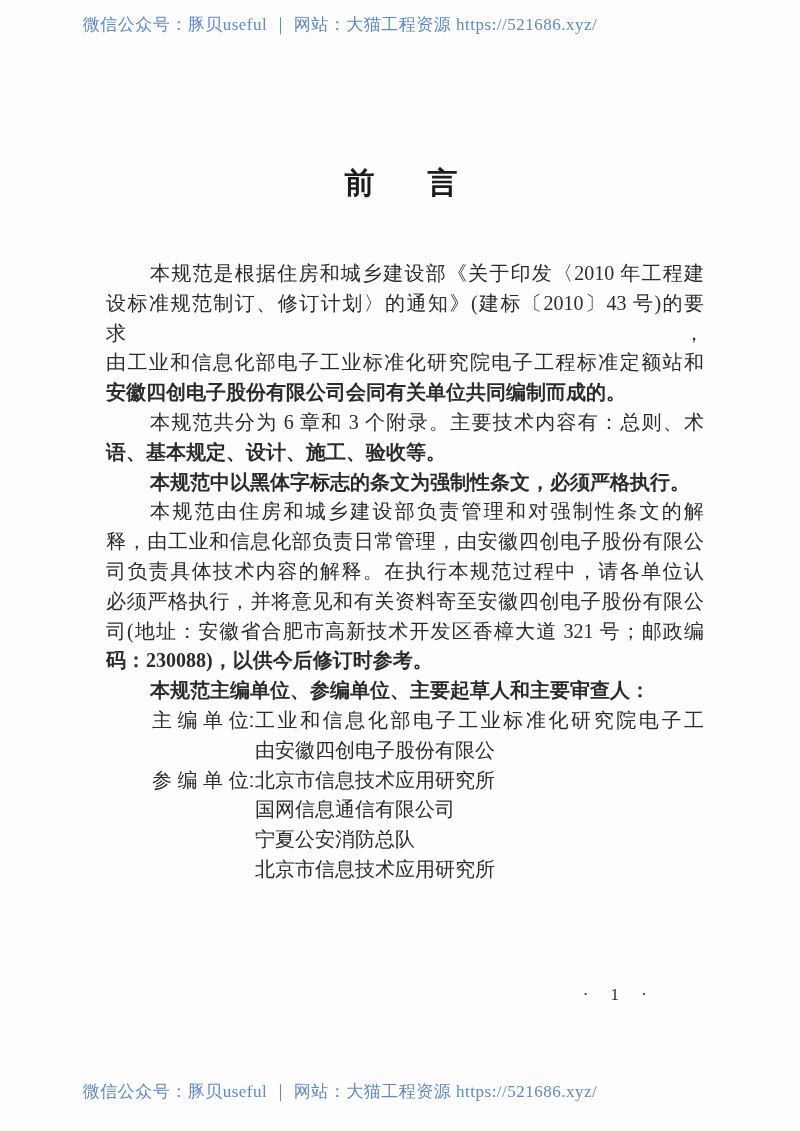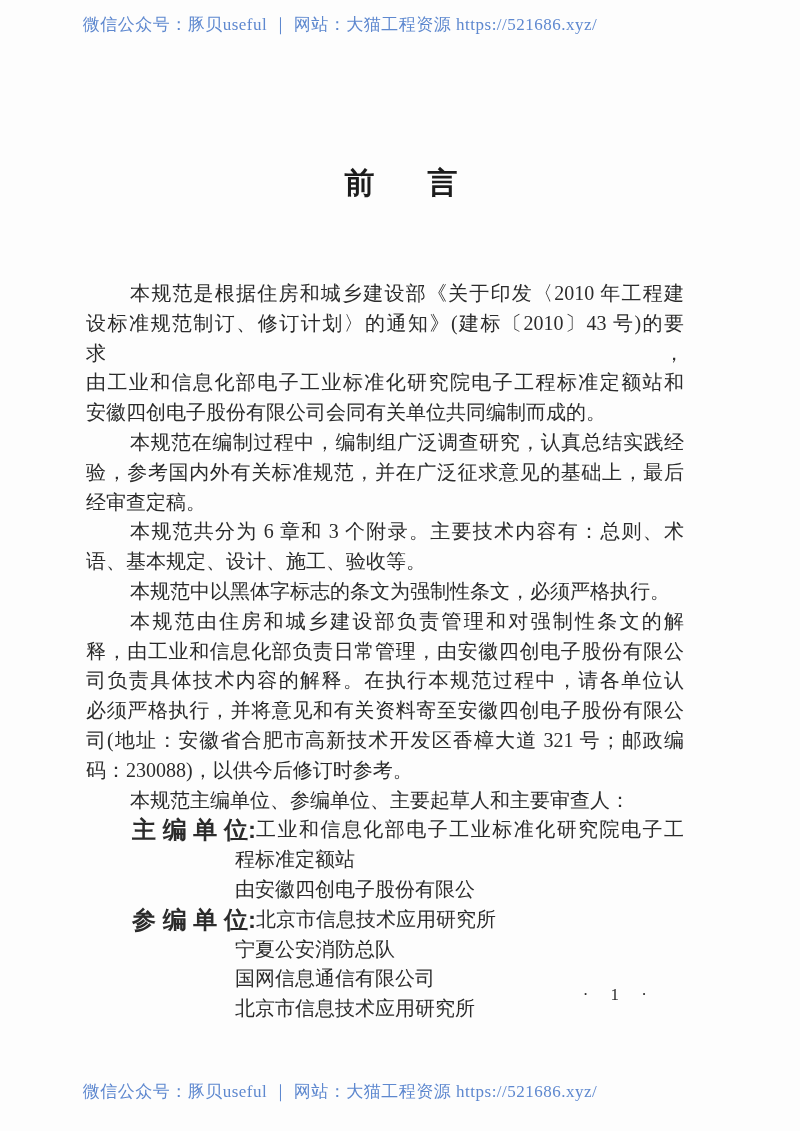--- a/index.html
+++ b/index.html
@@ -18,36 +18,36 @@
   }
   .watermark.top { top:15px; }
   .watermark.bottom { top:1082px; }
   .doc-title {
     position:absolute; top:161px; left:102px; width:598px; height:44px;
     display:flex; justify-content:center; align-items:center; gap:53px;
     font-size:30px; font-weight:bold; color:var(--title-ink);
     font-family:"Liberation Sans","DejaVu Sans",sans-serif;
   }
   .content {
-    position:absolute; top:259px; left:86px; width:598px;
-    font-size:20px; color:var(--ink);margin-top:20px;
+    position:absolute; top:259px; left:106px; width:598px;
+    font-size:20px; color:var(--ink);
   }
   .ln {
     line-height:29.8px;
     text-align:justify; text-align-last:justify;
     word-break:break-all;
   }
-  .ln.end { text-align-last:left; }
+  .ln.end { text-align-last:left;font-weight:bold; }
   .ln.ind { text-indent:44px; }
   .org-section { }
   .org-row { display:flex; line-height:29.8px; }
   .org-label {
-    flex:0 0 103px; font-weight:bold; white-space:nowrap;
+    flex:0 0 103px; font-weight:normal; white-space:nowrap;
     font-family:"Liberation Sans","DejaVu Sans",sans-serif;
-    font-size:24px;
+    font-size:20px;
   }
   .org-text { flex:1; }
   .org-text.jl { text-align:justify; text-align-last:justify; word-break:break-all; }
   .page-number {
     position:absolute; top:985px; left:102px; width:554px;
     text-align:right; font-size:17px; line-height:20px;
     letter-spacing:9px; color:var(--ink);
   }
 </style>
 </head>
@@ -62,25 +62,20 @@
 
 <div class="content">
 
   <div>
     <div class="ln ind">本规范是根据住房和城乡建设部《关于印发〈2010 年工程建</div>
     <div class="ln">设标准规范制订、修订计划〉的通知》(建标〔2010〕43 号)的要求，</div>
     <div class="ln">由工业和信息化部电子工业标准化研究院电子工程标准定额站和</div>
     <div class="ln end">安徽四创电子股份有限公司会同有关单位共同编制而成的。</div>
   </div>
 
-  <div>
-    <div class="ln ind">本规范在编制过程中，编制组广泛调查研究，认真总结实践经</div>
-    <div class="ln">验，参考国内外有关标准规范，并在广泛征求意见的基础上，最后</div>
-    <div class="ln end">经审查定稿。</div>
-  </div>
 
   <div>
     <div class="ln ind">本规范共分为 6 章和 3 个附录。主要技术内容有：总则、术</div>
     <div class="ln end">语、基本规定、设计、施工、验收等。</div>
   </div>
 
   <div>
     <div class="ln ind end">本规范中以黑体字标志的条文为强制性条文，必须严格执行。</div>
   </div>
 
@@ -97,37 +92,36 @@
     <div class="ln ind end">本规范主编单位、参编单位、主要起草人和主要审查人：</div>
   </div>
 
   <div class="org-section" style="padding-left:46px;">
     <div class="org-row">
       <div class="org-label">主 编 单 位:</div>
       <div class="org-text jl">工业和信息化部电子工业标准化研究院电子工</div>
     </div>
     <div class="org-row">
       <div class="org-label"></div>
-      <div class="org-text">程标准定额站</div>
     </div>
     <div class="org-row">
       <div class="org-label"></div>
       <div class="org-text">由安徽四创电子股份有限公</div>
     </div>
     <div class="org-row">
       <div class="org-label">参 编 单 位:</div>
       <div class="org-text">北京市信息技术应用研究所</div>
     </div>
     <div class="org-row">
       <div class="org-label"></div>
-      <div class="org-text">宁夏公安消防总队</div>
+      <div class="org-text">国网信息通信有限公司</div>
     </div>
     <div class="org-row">
       <div class="org-label"></div>
-      <div class="org-text">国网信息通信有限公司</div>
+      <div class="org-text">宁夏公安消防总队</div>
     </div>
     <div class="org-row">
       <div class="org-label"></div>
       <div class="org-text">北京市信息技术应用研究所</div>
     </div>
   </div>
 </div>
 
 <div class="page-number">· 1 ·</div>
 

